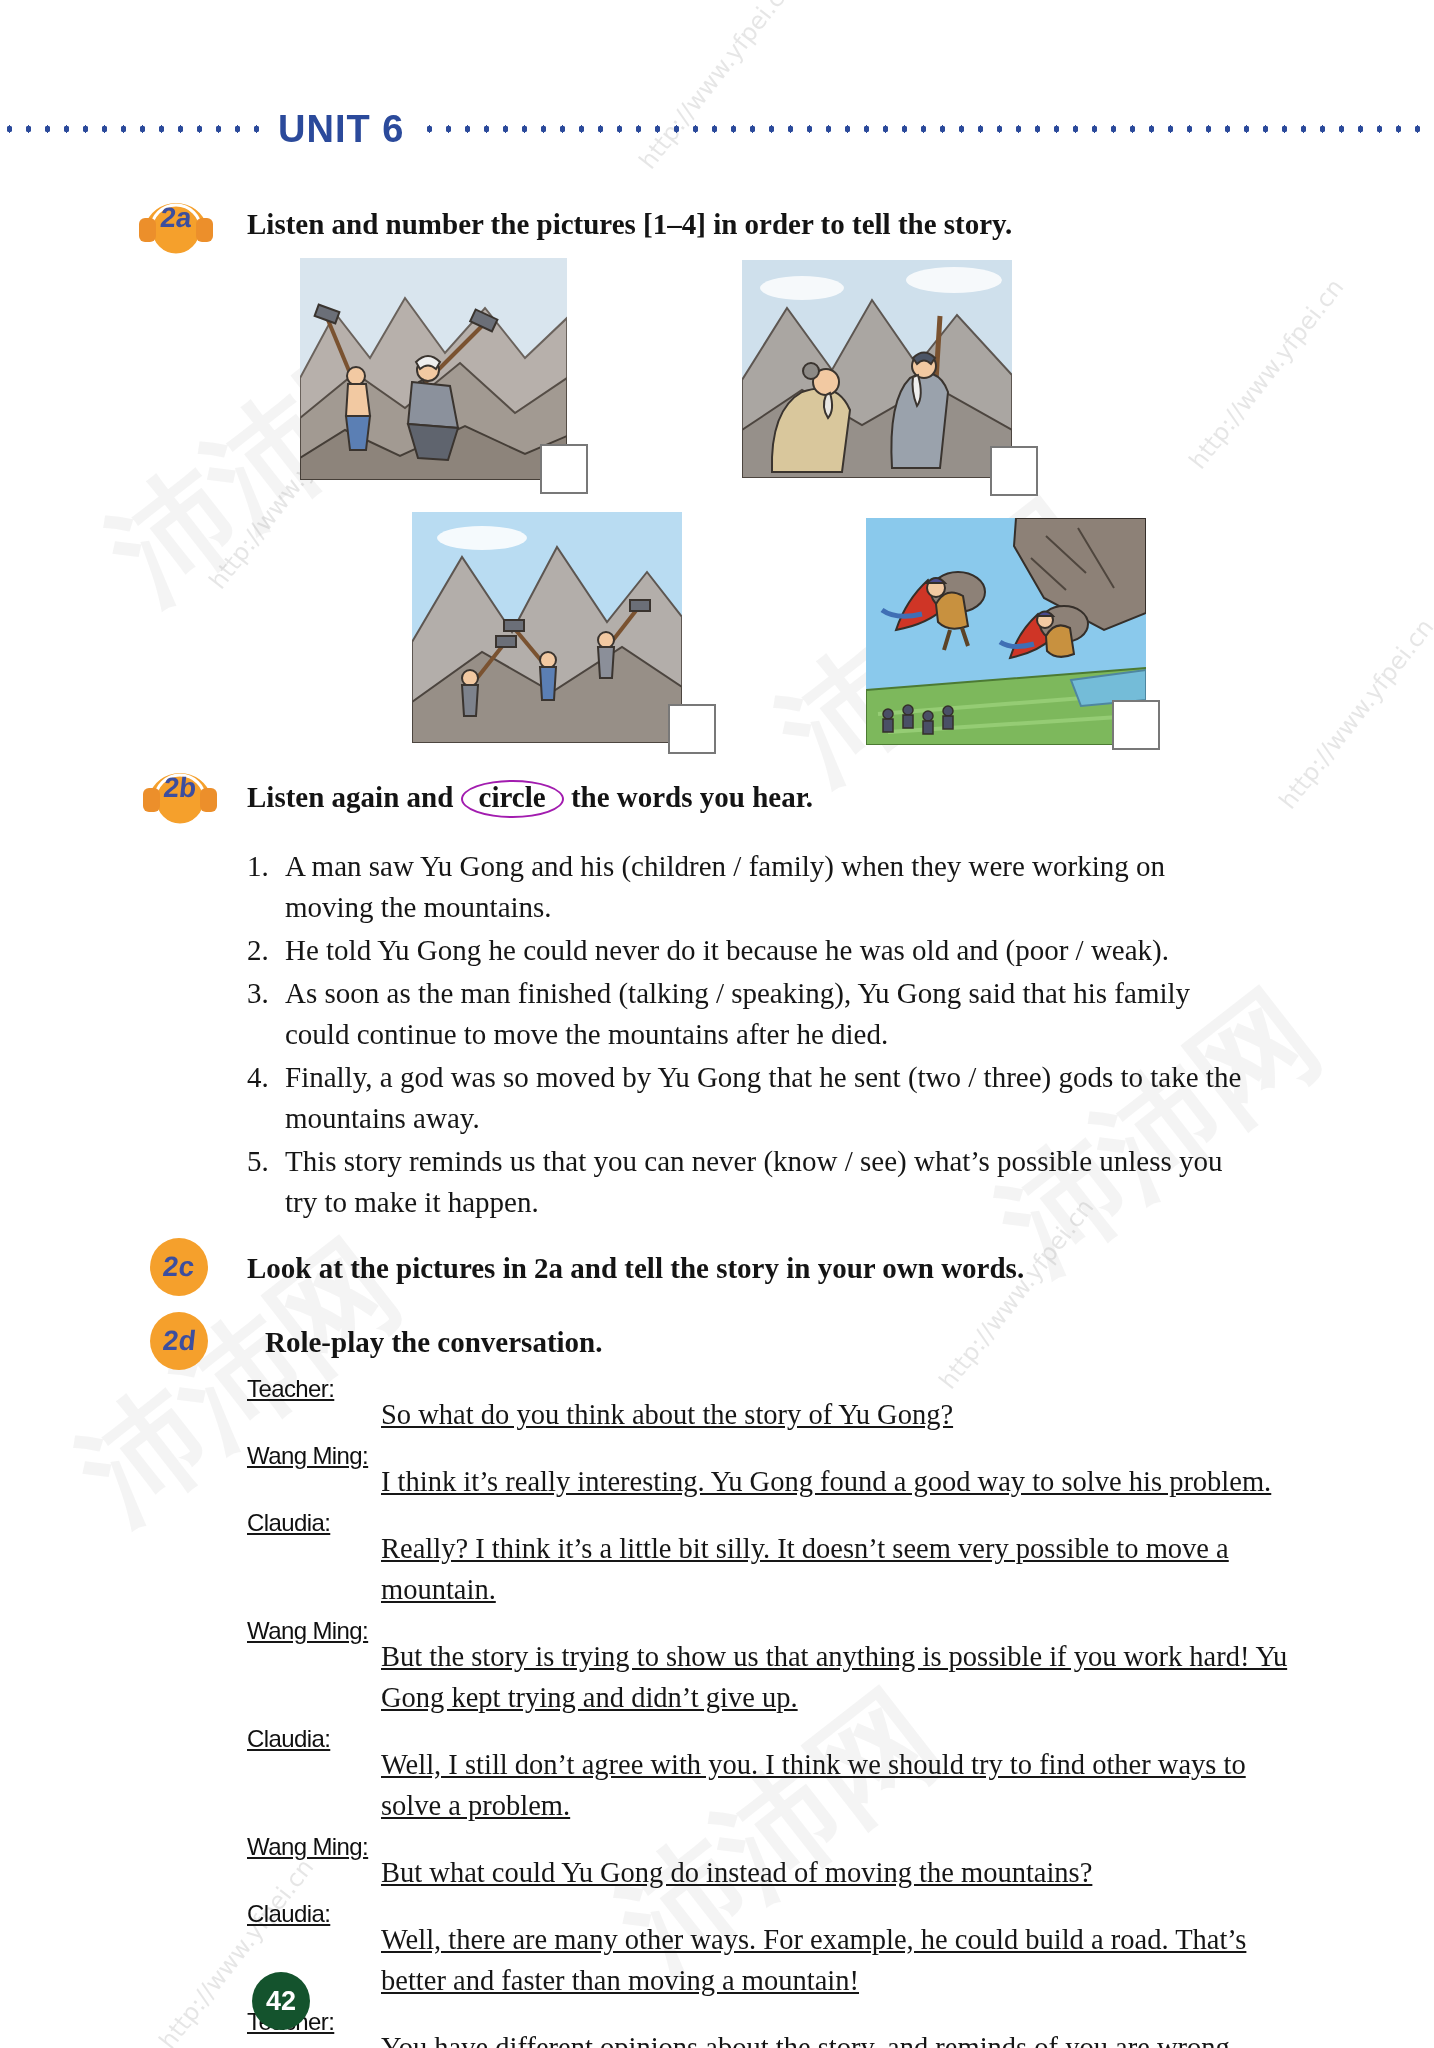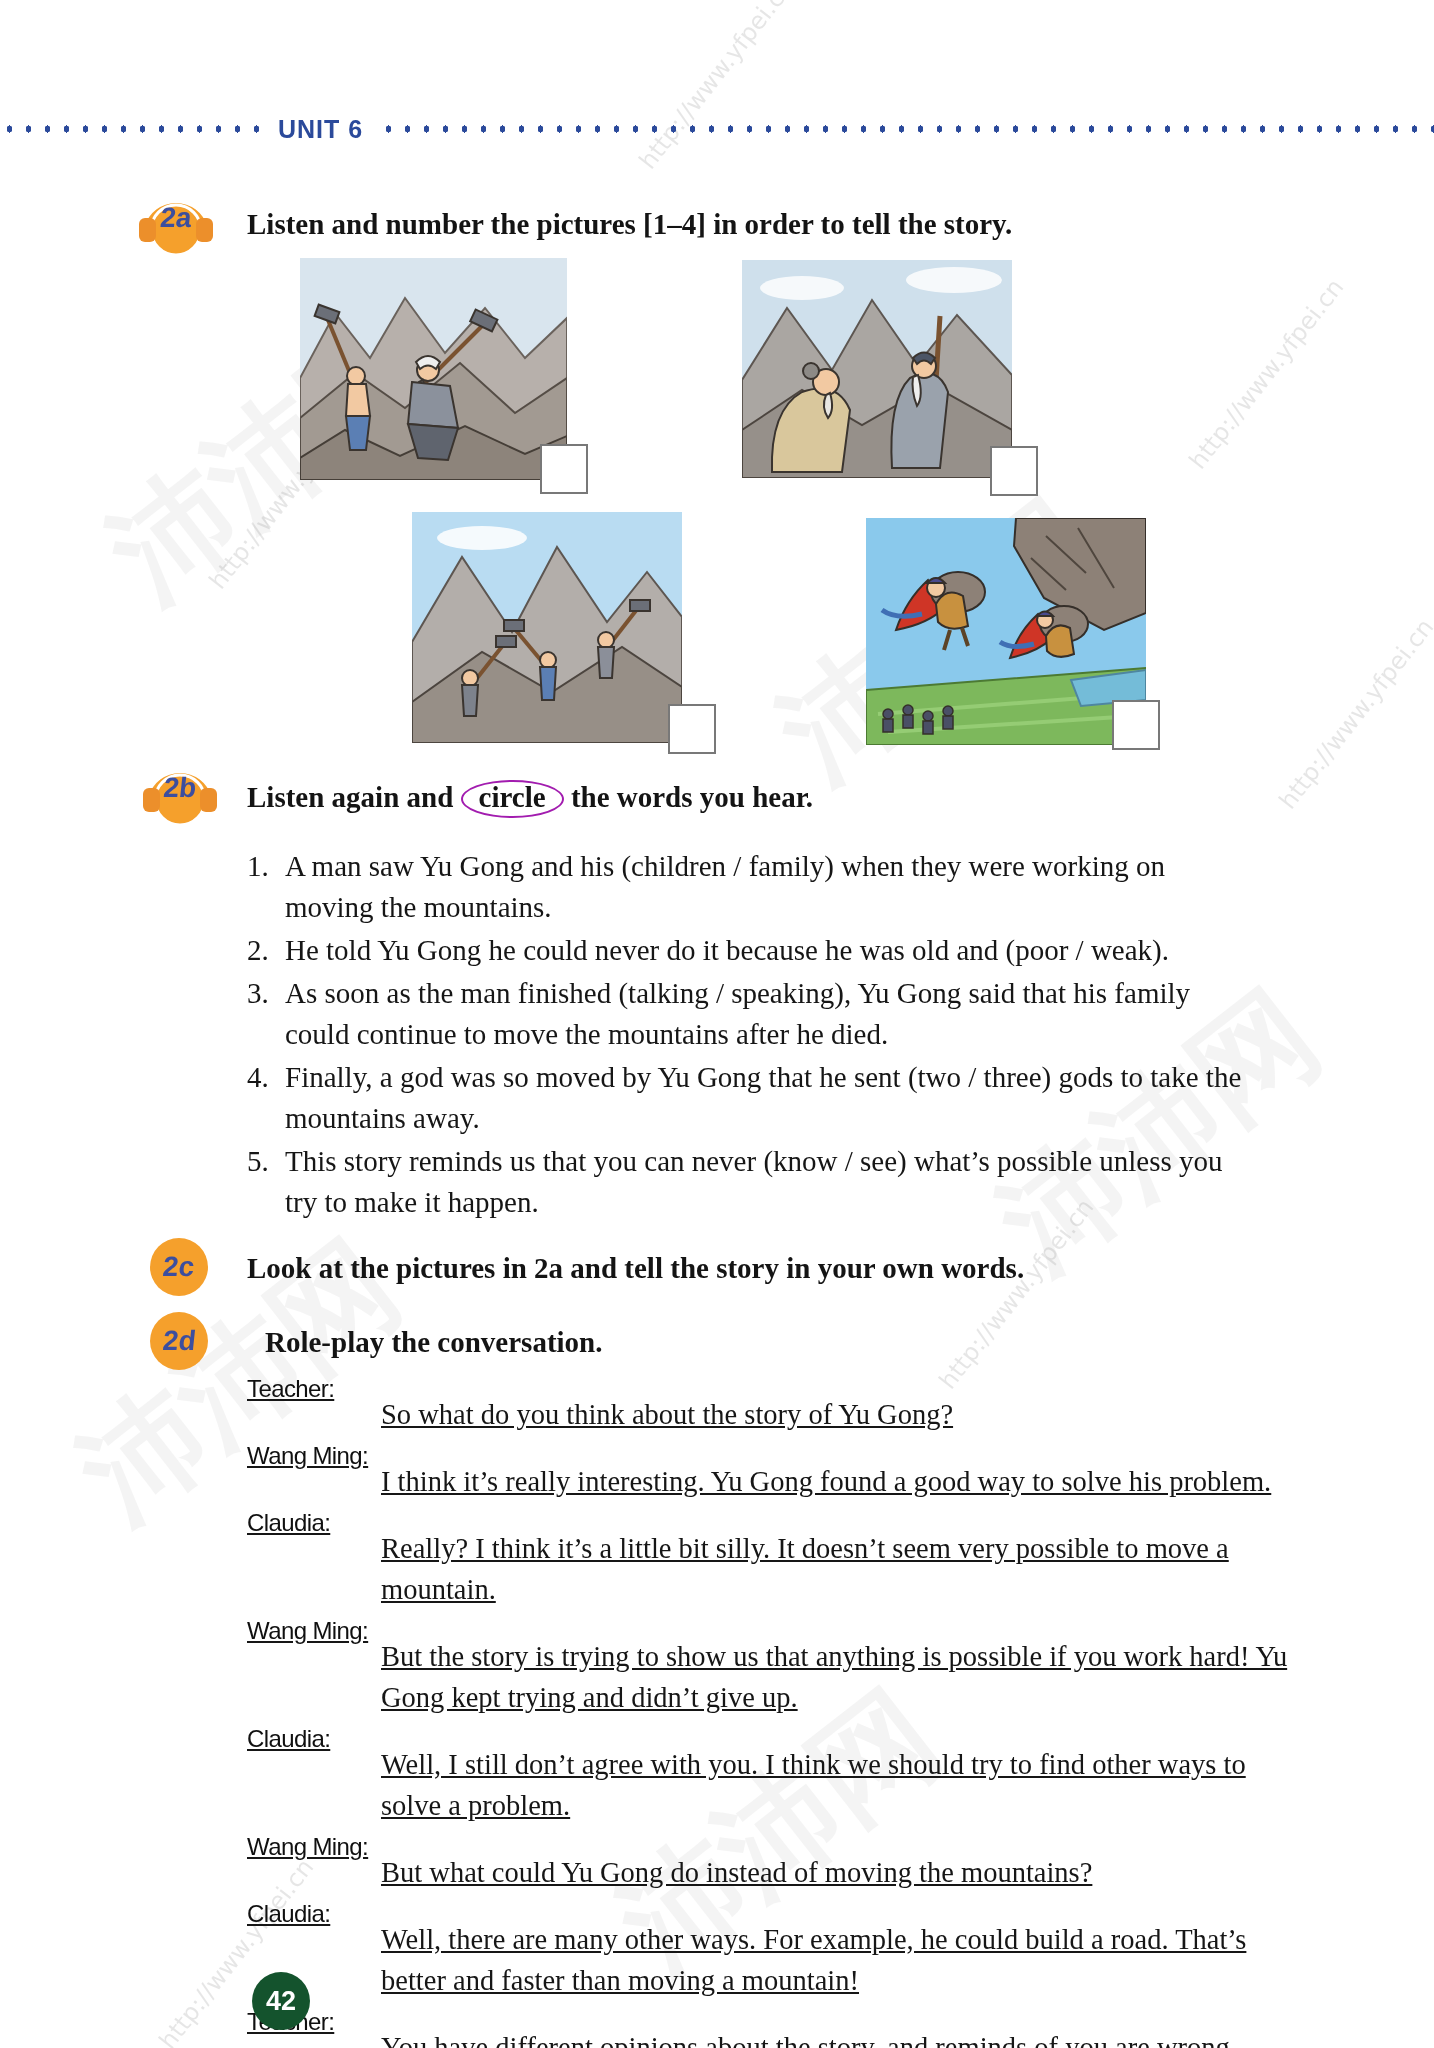--- a/index.html
+++ b/index.html
@@ -12,21 +12,21 @@
   .wm{position:absolute;inset:0;pointer-events:none;z-index:0;}
   .wm span{position:absolute;white-space:nowrap;font-family:"DejaVu Sans",sans-serif;}
   .wm .big{font-size:120px;font-weight:700;color:rgba(150,150,150,0.10);transform:rotate(-38deg);}
   .wm .url{font-size:24px;color:rgba(140,140,140,0.22);transform:rotate(-52deg);}
   
   .unit-header{position:absolute;top:112px;left:0;right:0;height:34px;display:flex;align-items:center;z-index:2;}
   .dots{height:14px;background-image:radial-gradient(ellipse 4.5px 6px at 50% 50%, #2b4a9b 60%, transparent 62%);
         background-size:19px 14px;background-repeat:repeat-x;}
   .dots.left{width:262px;}
   .dots.right{flex:1;}
-  .unit-title{font-family:"Liberation Sans",sans-serif;font-weight:700;font-size:25px;color:#2b4a9b;
+  .unit-title{font-family:"Liberation Sans",sans-serif;font-weight:700;font-size:38px;color:#2b4a9b;
         letter-spacing:1px;margin:0 16px;}
   
   .audio-badge{position:absolute;width:80px;height:70px;z-index:2;}
   .audio-badge svg{position:absolute;inset:0;}
   .badge-label{position:absolute;left:0;top:14px;width:80px;text-align:center;
         font-family:"Liberation Sans",sans-serif;font-weight:700;font-size:28px;color:#3c4e9e;
         transform:skewX(-6deg);}
   .round-badge{position:absolute;width:58px;height:58px;border-radius:50%;background:#f5a02c;
         display:flex;align-items:center;justify-content:center;z-index:2;}
   .round-badge .badge-label{position:static;width:auto;top:auto;}

